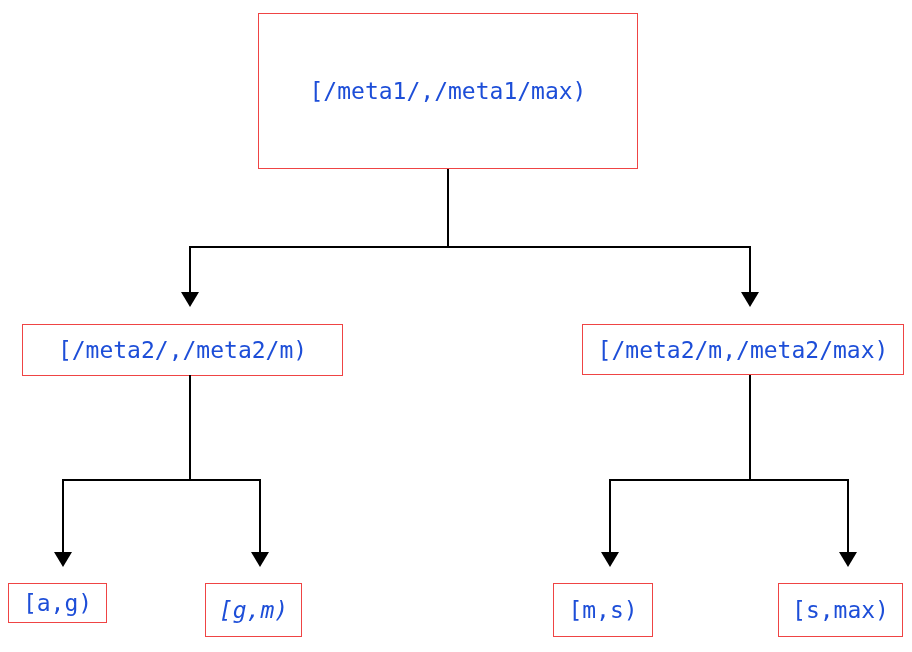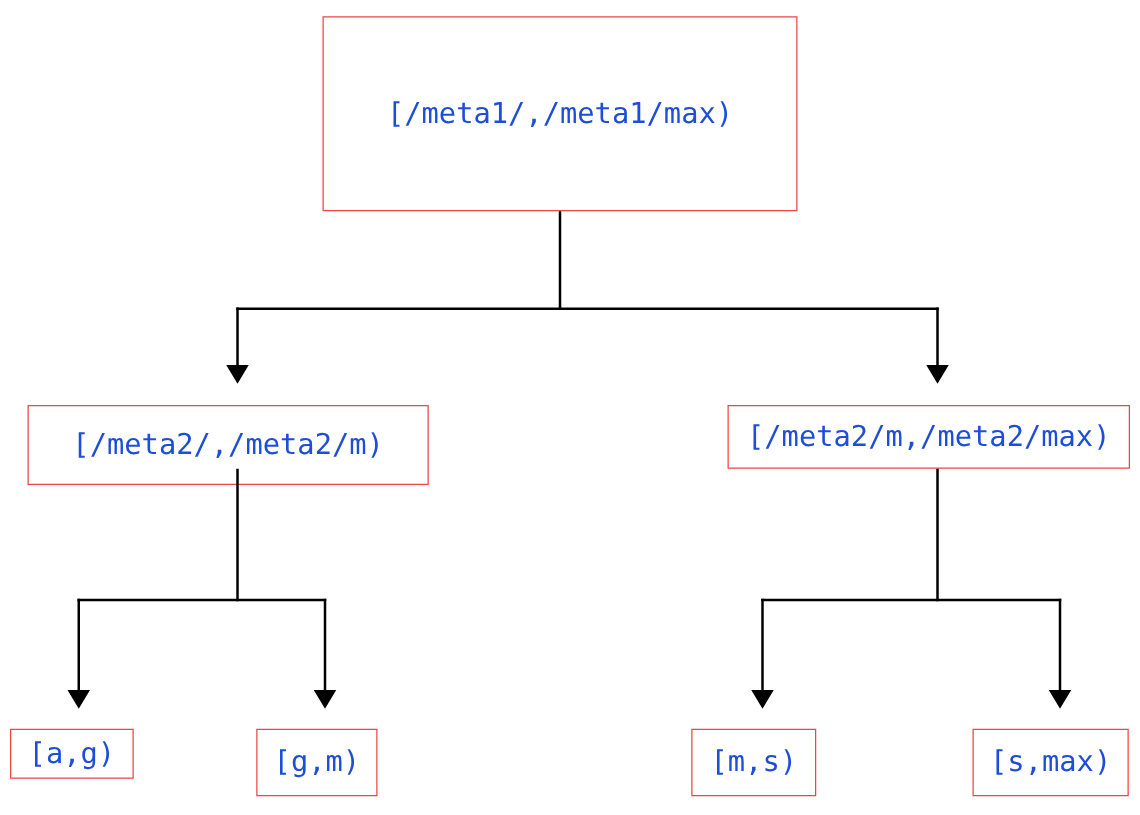--- a/index.html
+++ b/index.html
@@ -45,21 +45,21 @@
     <span>[/meta1/,/meta1/max)</span>
   </div>
 
   <div class="line" style="left:447px; top:169px; width:2px; height:78px;"></div>
   <div class="line" style="left:189px; top:246px; width:562px; height:2px;"></div>
   <div class="line" style="left:189px; top:246px; width:2px; height:46px;"></div>
   <div class="arrowhead" style="left:181px; top:292px;"></div>
   <div class="line" style="left:749px; top:246px; width:2px; height:46px;"></div>
   <div class="arrowhead" style="left:741px; top:292px;"></div>
 
-  <div class="node" style="left:22px; top:324px; width:321px; height:64px;">
+  <div class="node" style="left:22px; top:324px; width:321px; height:52px;">
     <span>[/meta2/,/meta2/m)</span>
   </div>
   <div class="node" style="left:582px; top:324px; width:322px; height:51px;">
     <span>[/meta2/m,/meta2/max)</span>
   </div>
 
   <div class="line" style="left:189px; top:375px; width:2px; height:106px;"></div>
   <div class="line" style="left:62px; top:479px; width:199px; height:2px;"></div>
   <div class="line" style="left:62px; top:479px; width:2px; height:73px;"></div>
   <div class="arrowhead" style="left:54px; top:552px;"></div>
@@ -69,21 +69,21 @@
   <div class="line" style="left:749px; top:375px; width:2px; height:106px;"></div>
   <div class="line" style="left:609px; top:479px; width:240px; height:2px;"></div>
   <div class="line" style="left:609px; top:479px; width:2px; height:73px;"></div>
   <div class="arrowhead" style="left:601px; top:552px;"></div>
   <div class="line" style="left:847px; top:479px; width:2px; height:73px;"></div>
   <div class="arrowhead" style="left:839px; top:552px;"></div>
 
   <div class="node" style="left:8px; top:583px; width:99px; height:40px;">
     <span>[a,g)</span>
   </div>
-  <div class="node" style="left:205px; top:583px; width:97px; height:54px;">
+  <div class="node" style="left:205px; top:583px; width:97px; height:54px;font-style:italic;">
     <span>[g,m)</span>
   </div>
   <div class="node" style="left:553px; top:583px; width:100px; height:54px;">
     <span>[m,s)</span>
   </div>
   <div class="node" style="left:778px; top:583px; width:125px; height:54px;">
     <span>[s,max)</span>
   </div>
 
 </div>

